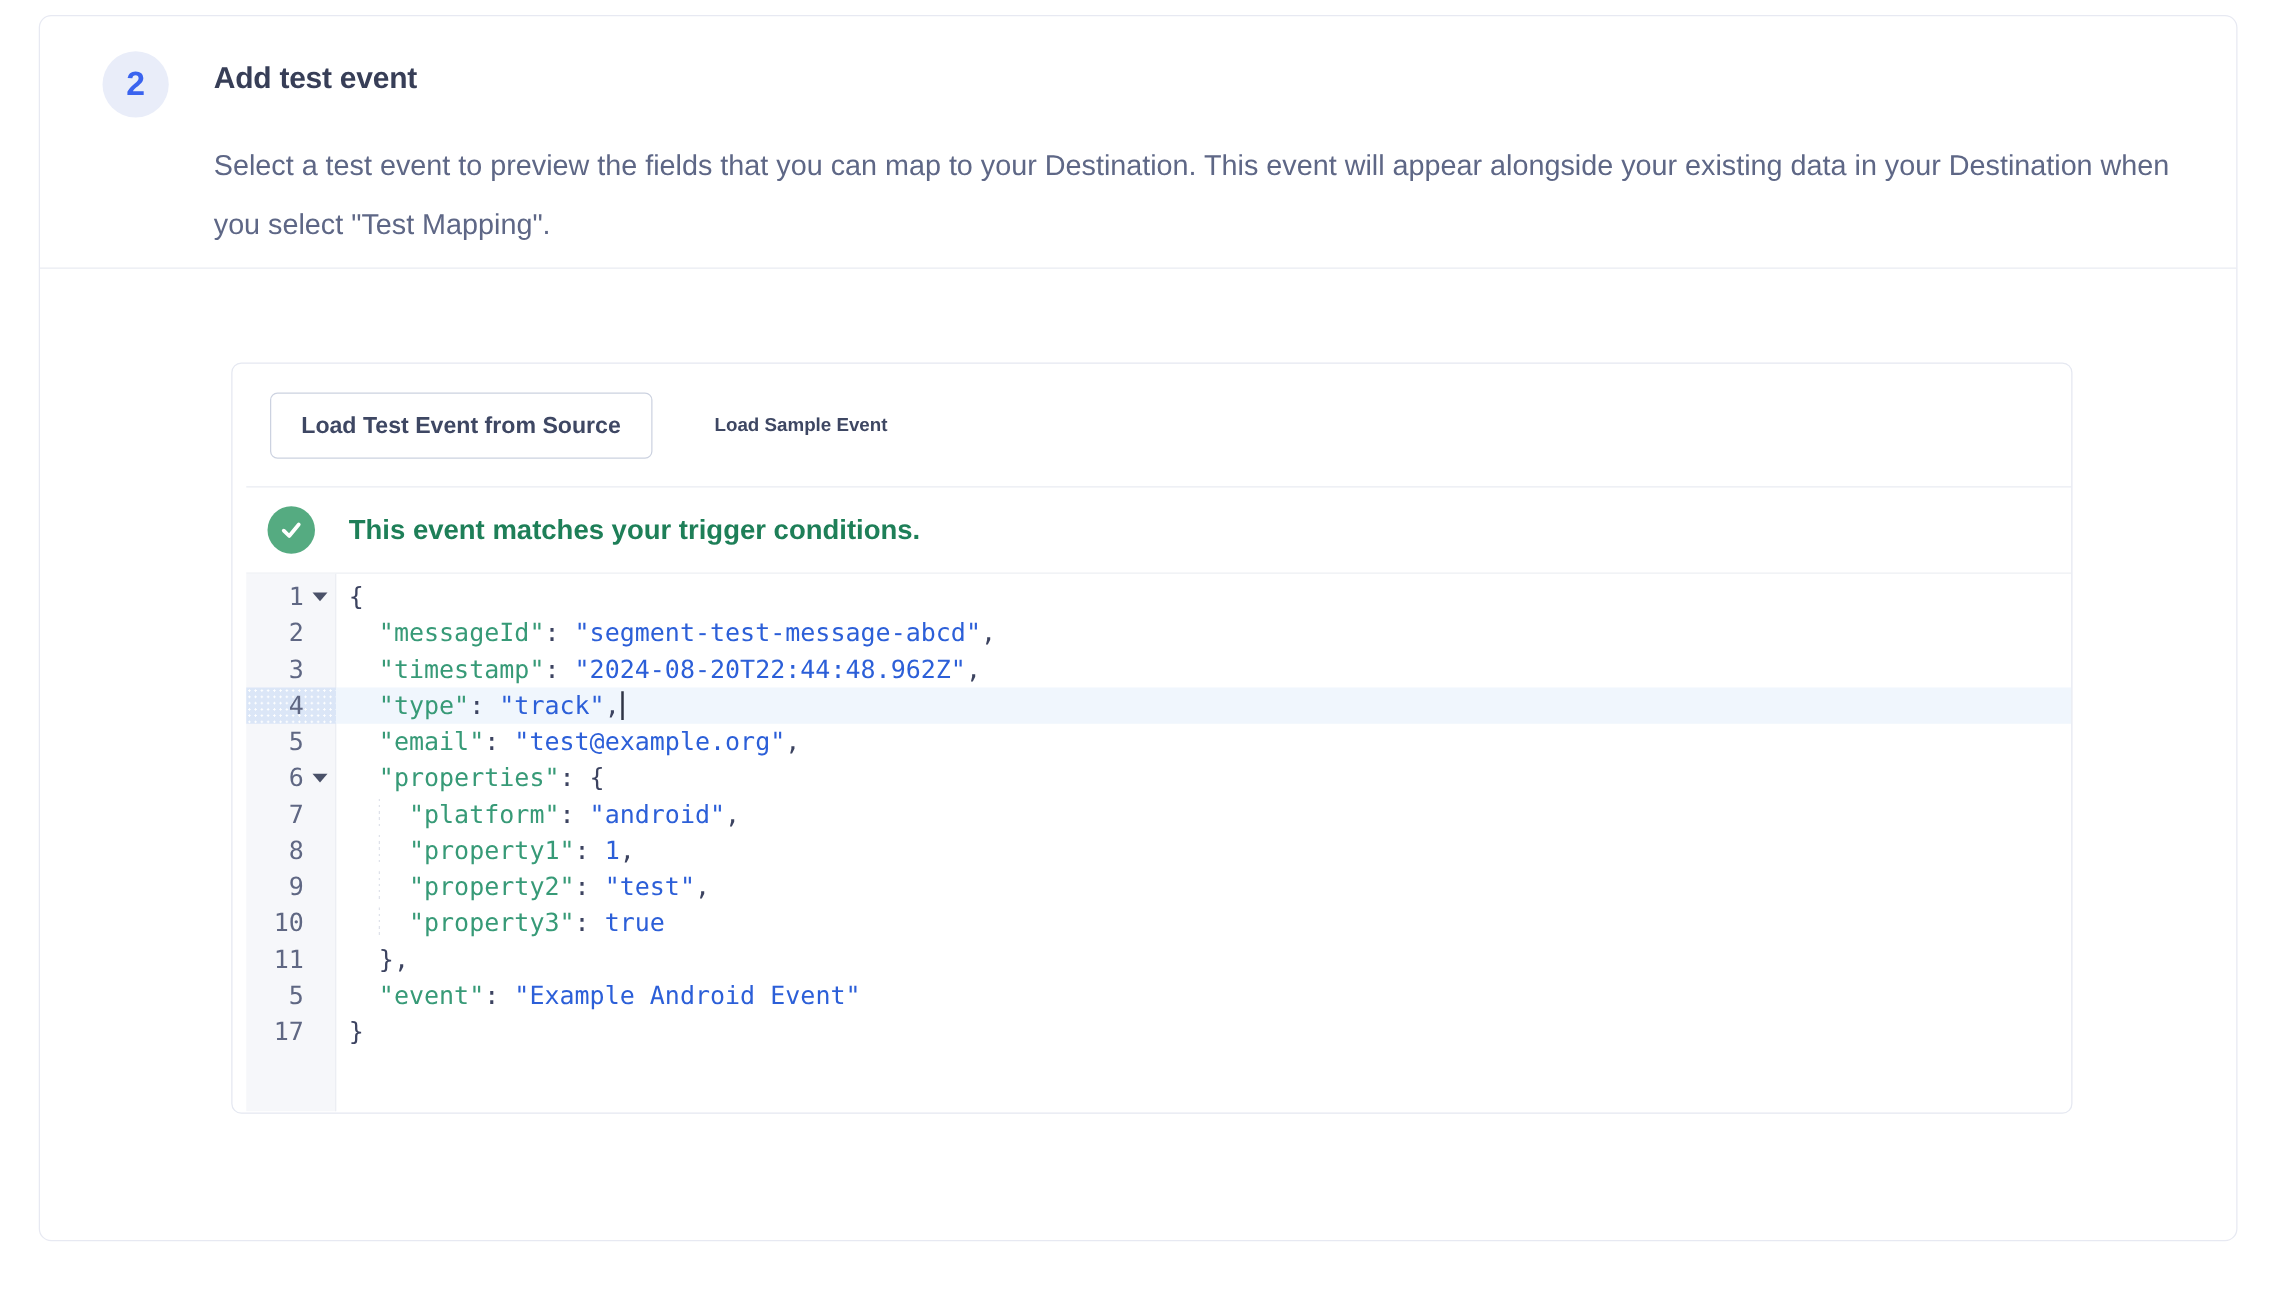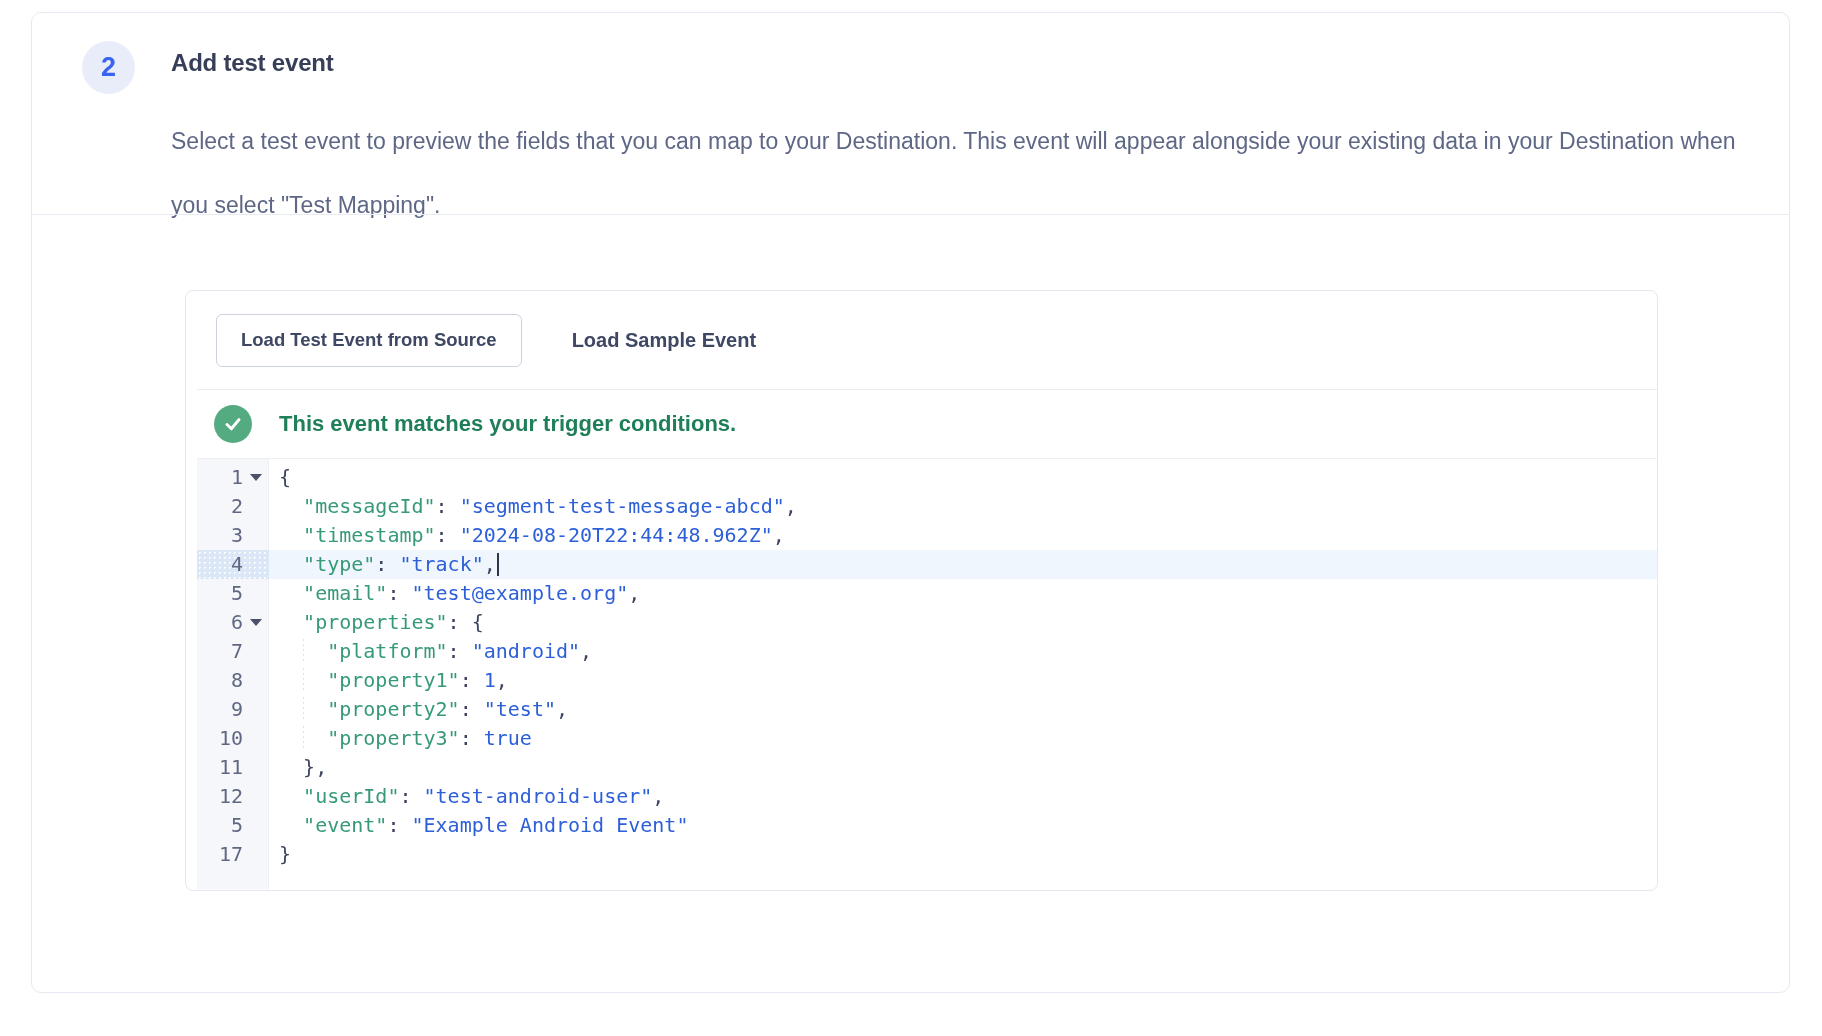--- a/index.html
+++ b/index.html
@@ -16,21 +16,21 @@
     background: #e9edf9; border-radius: 50%;
     display: flex; align-items: center; justify-content: center;
     font-size: 27px; font-weight: 600; color: #3a63ef;
   }
   .page-title {
     position: absolute; left: 139px; top: 36px;
     font-size: 24px; font-weight: 700; color: #373e57; letter-spacing: -0.2px;
   }
   .page-description {
     position: absolute; left: 139px; top: 96px; width: 1590px;
-    font-size: 23px; line-height: 64px; color: #5e6786;
+    font-size: 23px; line-height: 47px; color: #5e6786;
   }
   .header-divider {
     position: absolute; left: 0; top: 201px; width: 100%; height: 1px; background: #e9ebf2;
   }
 
   
   .inner-card {
     position: absolute; left: 153px; top: 277px; width: 1473px; height: 601px;
     border: 1px solid #e5e8f1; border-radius: 8px; background: #ffffff; overflow: hidden; padding-left: 11px;
   }
@@ -40,21 +40,21 @@
   }
   .btn-outline {
     height: 53px; padding: 0 24px; background: #ffffff;
     border: 1px solid #ccd2e0; border-radius: 6px;
     font-family: "Liberation Sans", sans-serif;
     font-size: 18.5px; font-weight: 600; color: #3e4763; cursor: pointer;
   }
   .btn-ghost {
     height: 53px; margin-left: 40px; padding: 0 10px; background: transparent; border: none;
     font-family: "Liberation Sans", sans-serif;
-    font-size: 20px; font-weight: 600; color: #3e4763; cursor: pointer;
+    font-size: 15px; font-weight: 600; color: #3e4763; cursor: pointer;
   }
   .status-row {
     height: 69px; display: flex; align-items: center; padding-left: 17px;
     border-bottom: 1px solid #edeff4;
     text-align: right;
   }
   .check-circle {
     width: 38px; height: 38px; border-radius: 50%; background: #55ab81;
     display: inline-flex; align-items: center; justify-content: center; flex: none;
   }
@@ -214,27 +214,20 @@
           </div>
           <div class="code-line">
             <div class="gutter">
               <span class="lnum">11</span>
               <span class="fold"></span>
             </div>
             <div class="code-text"><span class="tk-ws">  </span><span class="tk-punct">},</span></div>
           </div>
           <div class="code-line">
             <div class="gutter">
-              <span class="lnum">12</span>
-              <span class="fold"></span>
-            </div>
-            <div class="code-text"><span class="tk-ws">  </span><span class="tk-key">"userId"</span><span class="tk-punct">: </span><span class="tk-str">"test-android-user"</span><span class="tk-punct">,</span></div>
-          </div>
-          <div class="code-line">
-            <div class="gutter">
               <span class="lnum">5</span>
               <span class="fold"></span>
             </div>
             <div class="code-text"><span class="tk-ws">  </span><span class="tk-key">"event"</span><span class="tk-punct">: </span><span class="tk-str">"Example Android Event"</span></div>
           </div>
           <div class="code-line">
             <div class="gutter">
               <span class="lnum">17</span>
               <span class="fold"></span>
             </div>

